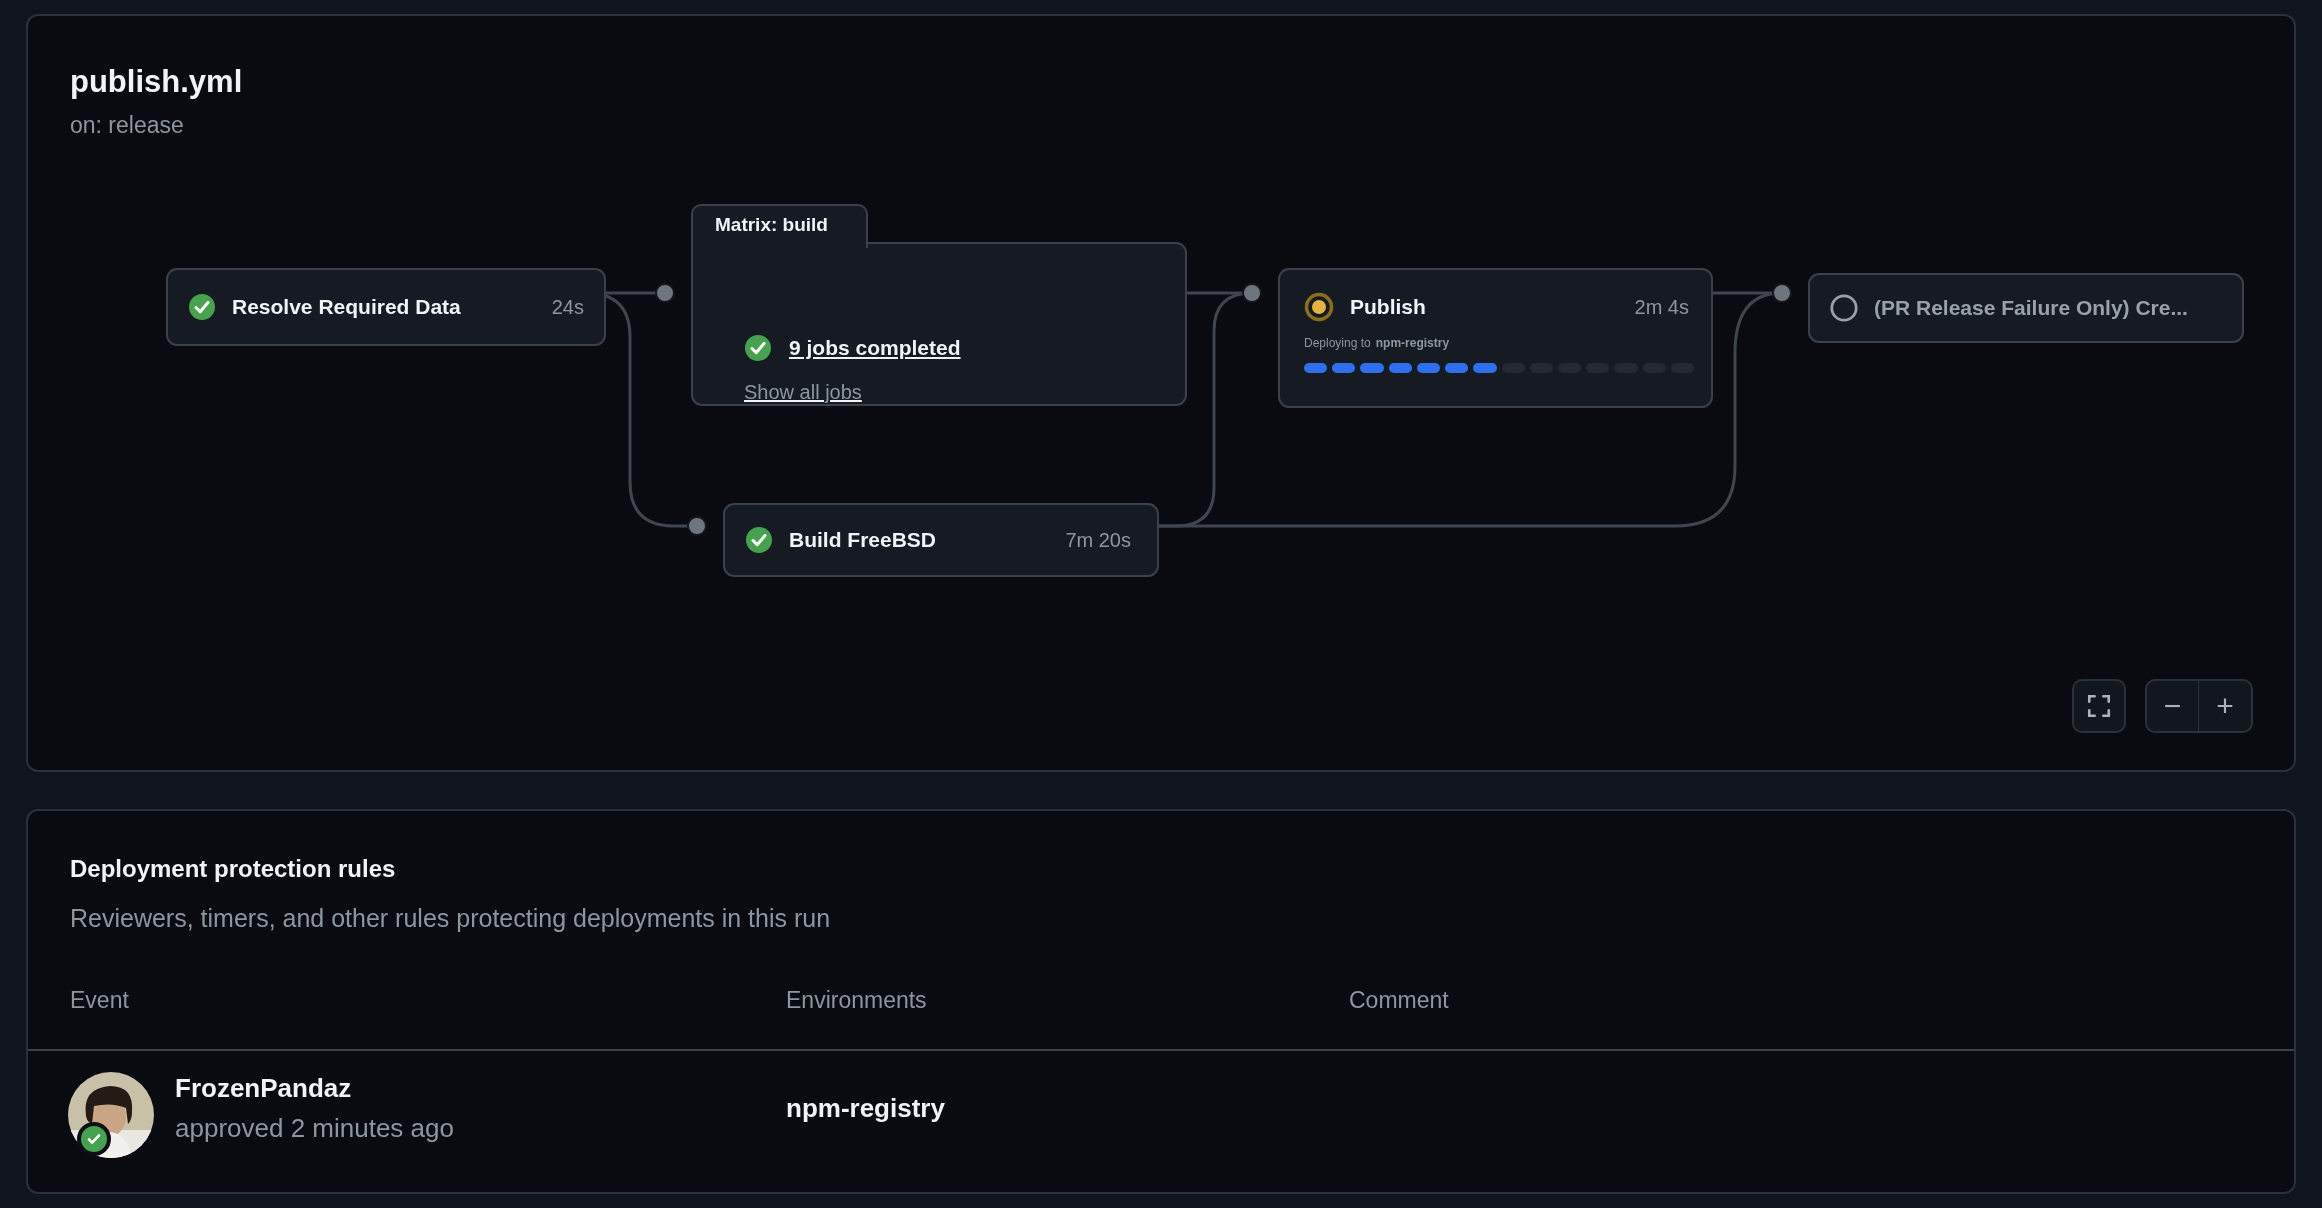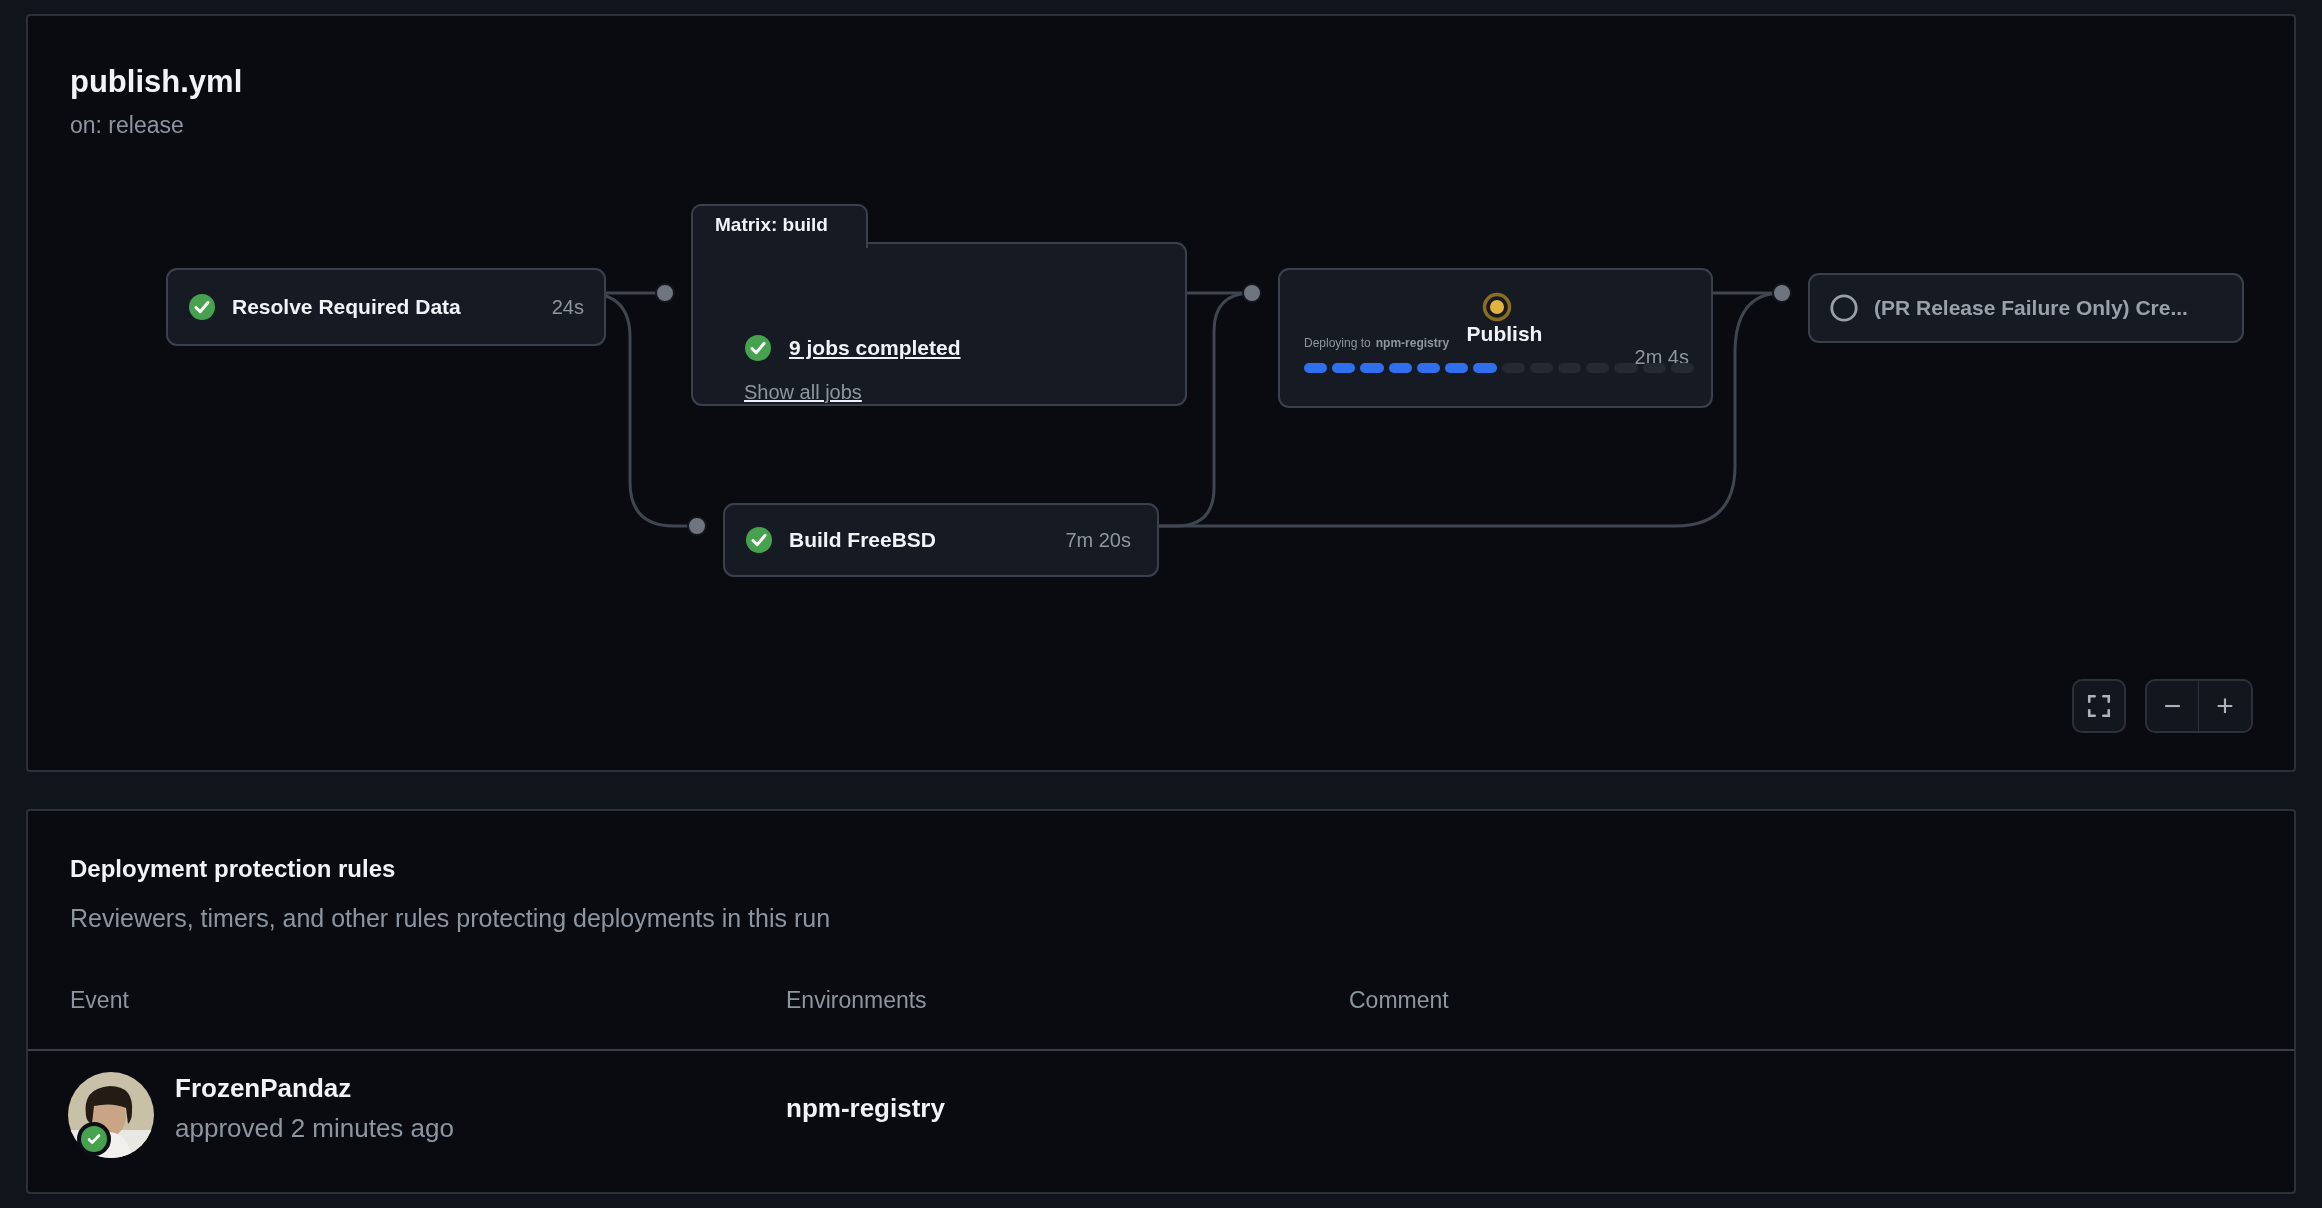--- a/index.html
+++ b/index.html
@@ -23,21 +23,21 @@
     --icon:#aab3bc;
   }
   *{box-sizing:border-box;margin:0;padding:0}
   body{
     width:2322px;height:1208px;position:relative;
     background:var(--page-bg);
     font-family:"Liberation Sans",sans-serif;
     color:var(--fg);overflow:hidden;
   }
   .panel{position:absolute;left:26px;width:2270px;background:var(--panel-bg);
-    border:2px solid var(--panel-border);border-radius:4px;}
+    border:2px solid var(--panel-border);border-radius:12px;}
   #graph-panel{top:14px;height:758px;}
   #rules-panel{top:809px;height:385px;}
 
   .wf-title{position:absolute;left:42px;top:48px;font-size:31px;font-weight:700;color:var(--fg);}
   .wf-sub{position:absolute;left:42px;top:96px;font-size:23px;color:var(--muted);}
 
   #edges{position:absolute;left:0;top:0;width:2270px;height:758px;}
 
   .node{position:absolute;background:var(--node-bg);border:2px solid var(--node-border);
     border-radius:11px;display:flex;align-items:center;cursor:pointer;}
@@ -57,21 +57,21 @@
     flex-direction:column;align-items:stretch;justify-content:flex-end;padding:38px 24px 0 51px;z-index:2;text-decoration:underline;}
   #node-matrix .node-row{height:30px;}
   #node-matrix .node-label{margin-left:17px;}
   .show-jobs{font-size:20px;color:var(--muted);margin-top:18px;cursor:pointer;}
 
   #node-freebsd{left:695px;top:487px;width:436px;height:74px;padding:0 26px 0 20px;}
   #node-freebsd .node-label{margin-left:16px;}
 
   #node-publish{left:1250px;top:252px;width:435px;height:140px;
     flex-direction:column;align-items:stretch;padding:22px 22px 0 24px;}
-  #node-publish .node-row{height:30px;flex-direction:column;}
+  #node-publish .node-row{height:30px;}
   #node-publish .node-label{margin-left:16px;}
   .deploy-line{font-size:12px;color:var(--muted);margin-top:14px;white-space:nowrap;}
   .deploy-line b{font-weight:700;color:var(--muted);margin-left:5px;}
   .progress{display:flex;gap:5px;margin-top:13px;width:390px;height:10px;}
   .progress .seg{flex:1;border-radius:5px;background:var(--seg-off);}
   .progress .seg.on{background:var(--blue);}
 
   #node-pending{left:1780px;top:257px;width:436px;height:70px;padding:0 20px;}
   #node-pending .node-label{margin-left:16px;color:var(--pending-fg);}
 

